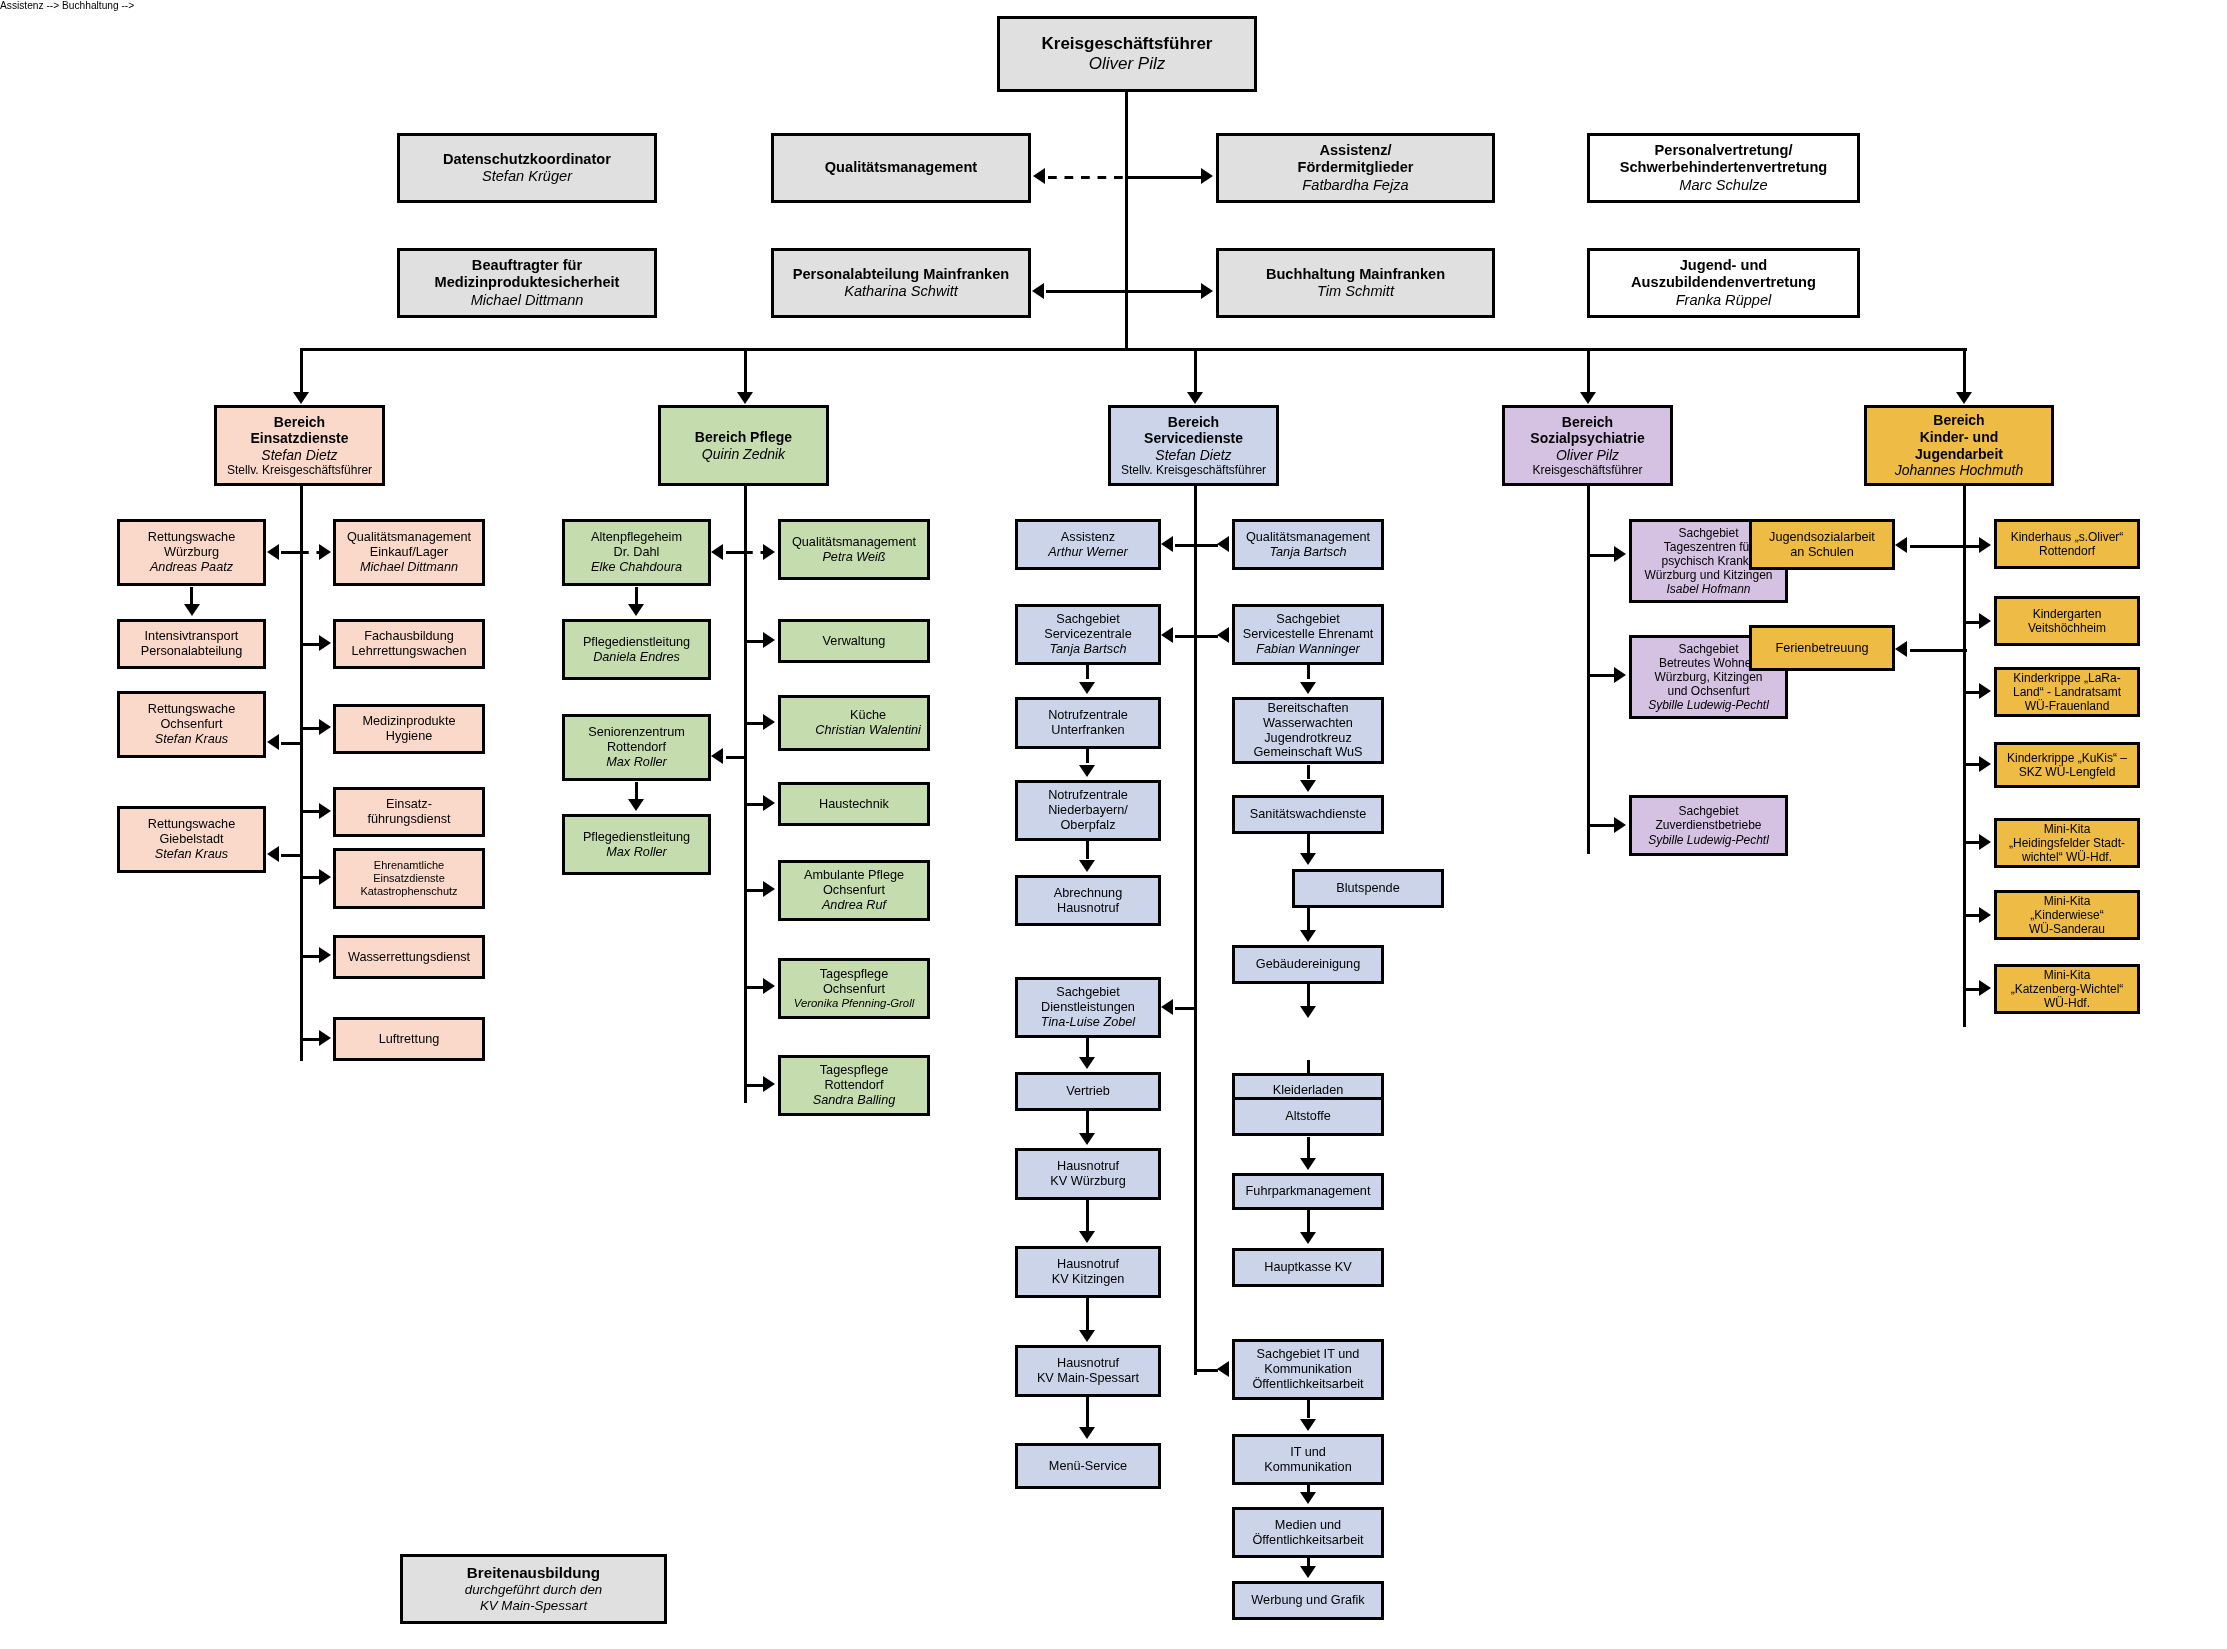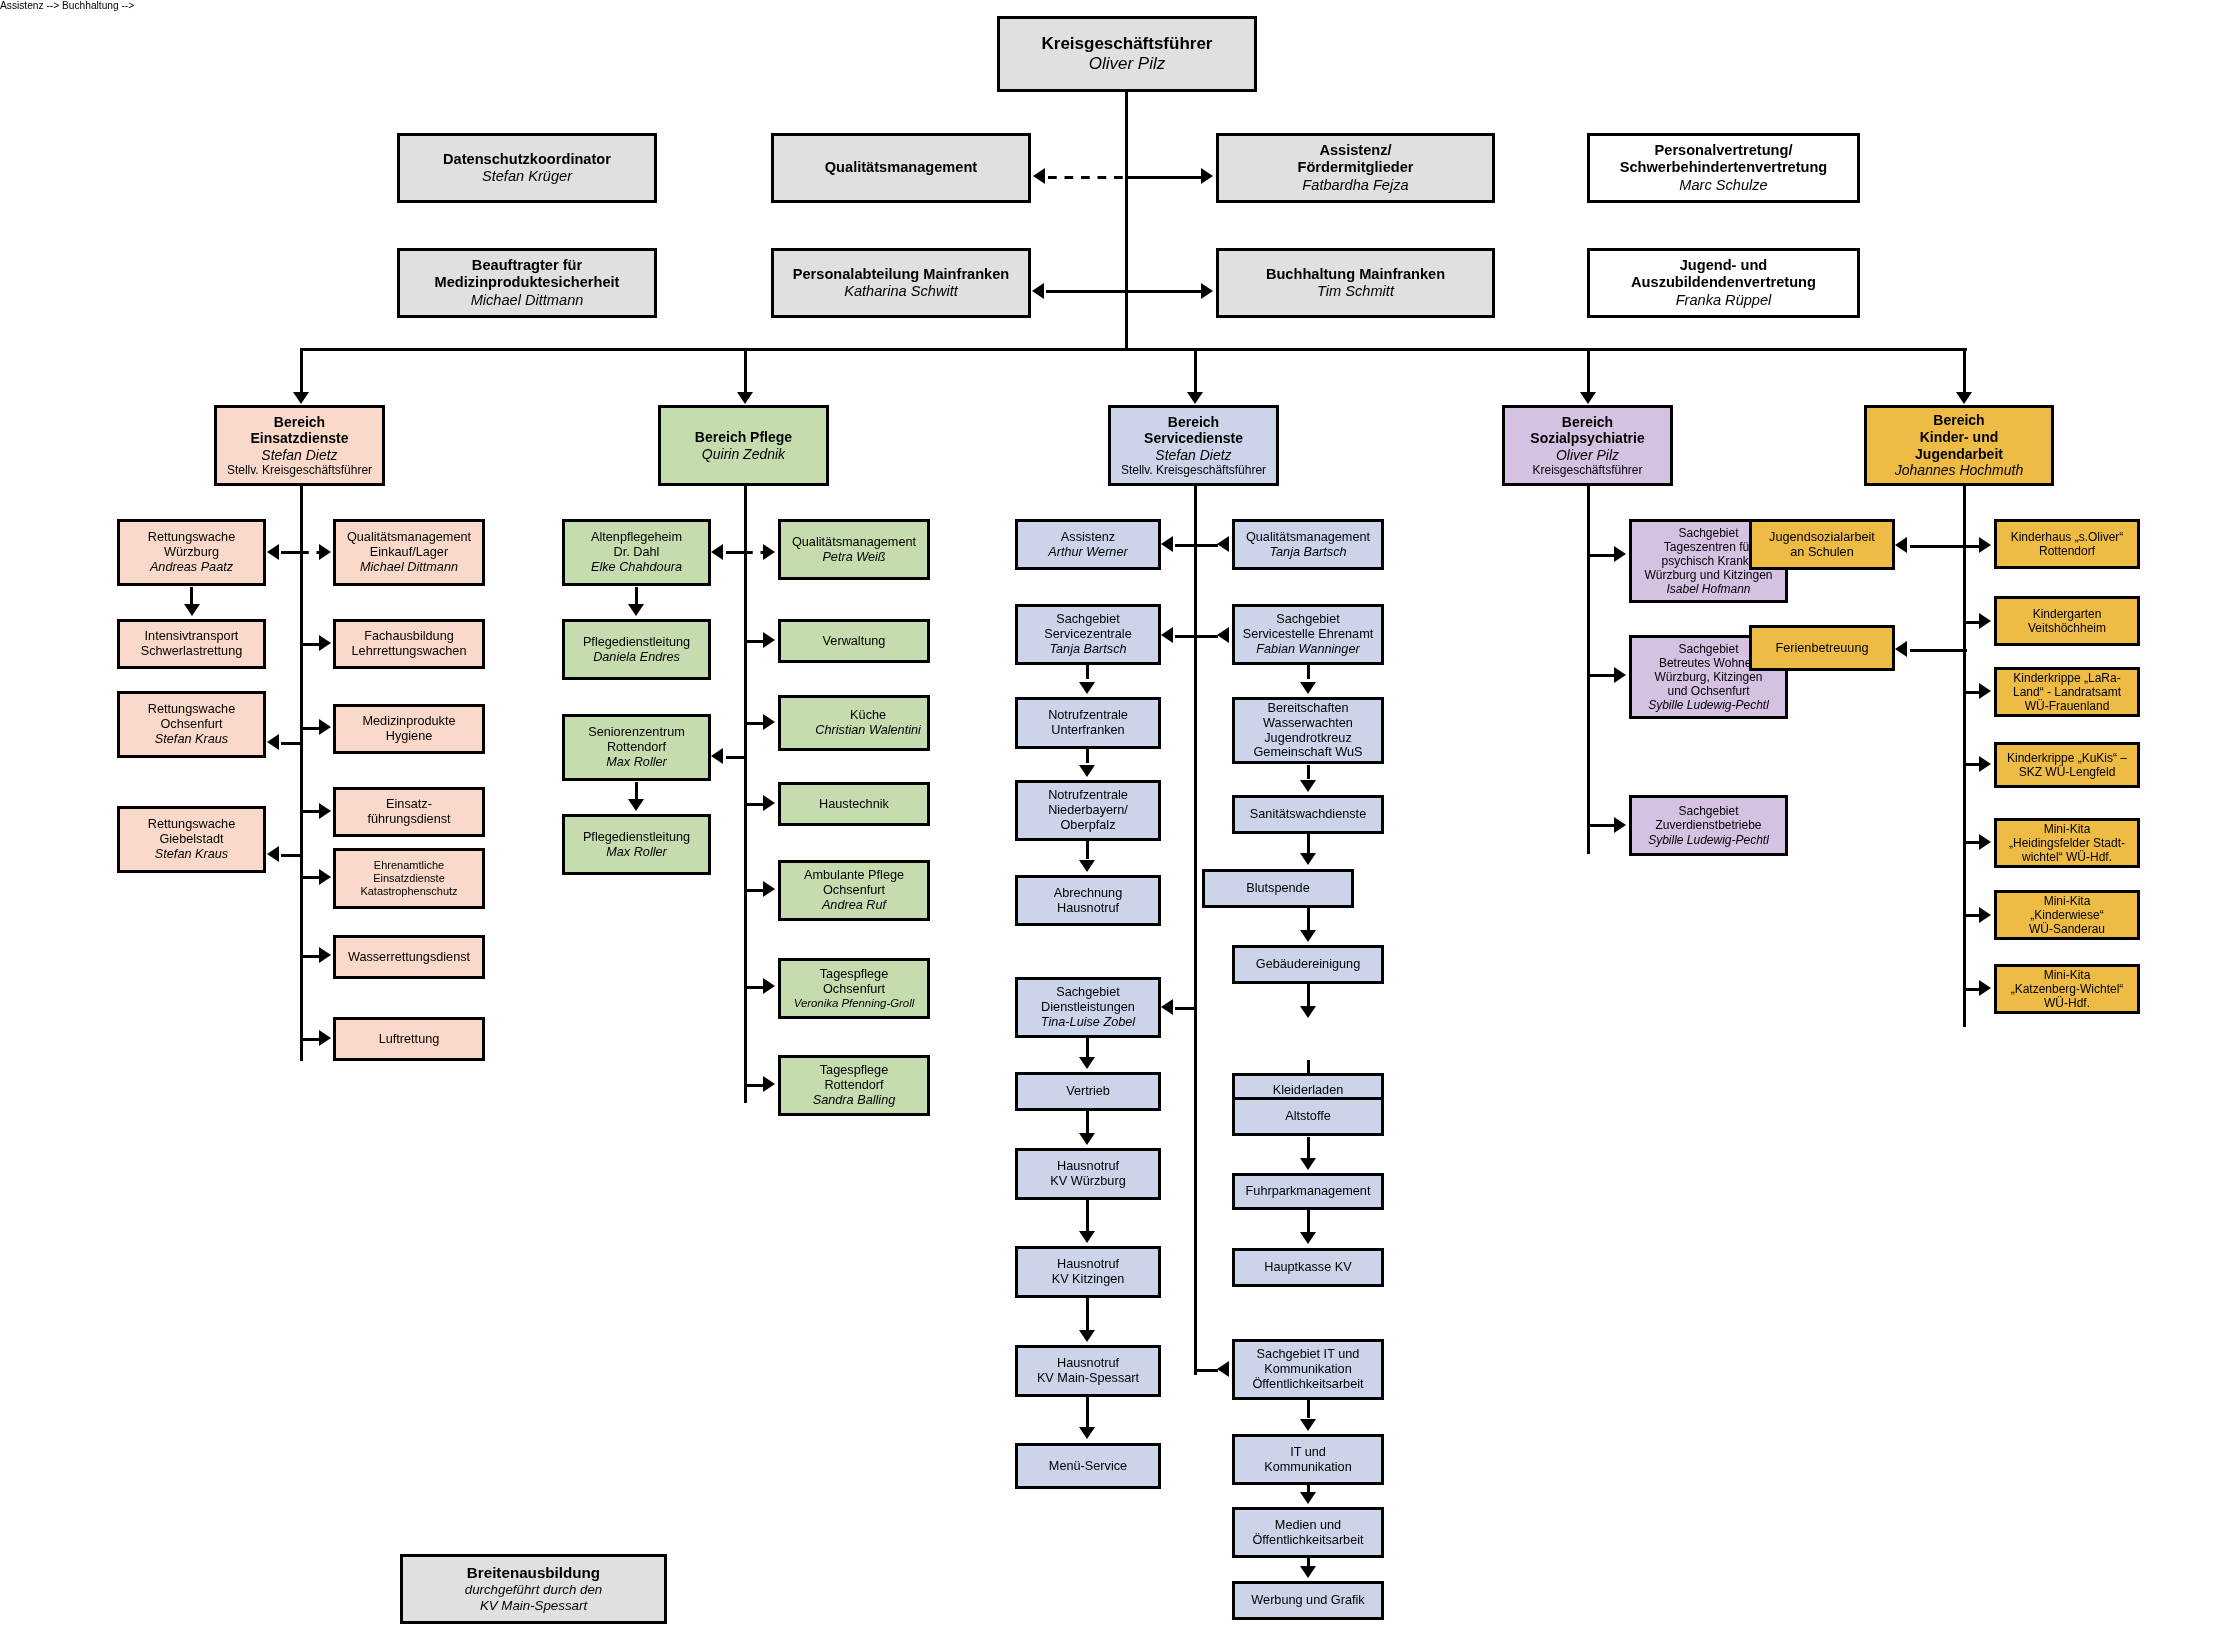--- a/index.html
+++ b/index.html
@@ -164,21 +164,21 @@
   <div class="ln vl" style="left:300px;top:486px;height:575px;"></div>
 
   
   <div class="box f-pink" style="left:117px;top:519px;width:149px;height:67px;font-size:12.7px;">
     <div>Rettungswache</div>
     <div>Würzburg</div>
     <div class="n">Andreas Paatz</div>
   </div>
   <div class="box f-pink" style="left:117px;top:619px;width:149px;height:50px;font-size:12.7px;">
     <div>Intensivtransport</div>
-    <div>Schwerlastrettung</div>
+    <div>Personalabteilung</div>
   </div>
   <div class="box f-pink" style="left:117px;top:691px;width:149px;height:67px;font-size:12.7px;">
     <div>Rettungswache</div>
     <div>Ochsenfurt</div>
     <div class="n">Stefan Kraus</div>
   </div>
   <div class="box f-pink" style="left:117px;top:806px;width:149px;height:67px;font-size:12.7px;">
     <div>Rettungswache</div>
     <div>Giebelstadt</div>
     <div class="n">Stefan Kraus</div>
@@ -395,21 +395,21 @@
   </div>
   <div class="box f-blue" style="left:1232px;top:697px;width:152px;height:67px;font-size:12.7px;">
     <div>Bereitschaften</div>
     <div>Wasserwachten</div>
     <div>Jugendrotkreuz</div>
     <div>Gemeinschaft WuS</div>
   </div>
   <div class="box f-blue" style="left:1232px;top:795px;width:152px;height:39px;font-size:12.7px;">
     <div>Sanitätswachdienste</div>
   </div>
-  <div class="box f-blue" style="left:1202px;top:869px;width:152px;height:39px;font-size:12.7px;">
+  <div class="box f-blue" style="left:1292px;top:869px;width:152px;height:39px;font-size:12.7px;">
     <div>Blutspende</div>
   </div>
   <div class="box f-blue" style="left:1232px;top:945px;width:152px;height:39px;font-size:12.7px;">
     <div>Gebäudereinigung</div>
   </div>
   <div class="box f-blue" style="left:1232px;top:1073px;width:152px;height:35px;font-size:12.7px;">
     <div>Kleiderladen</div>
   </div>
   <div class="box f-blue" style="left:1232px;top:1097px;width:152px;height:39px;font-size:12.7px;">
     <div>Altstoffe</div>

